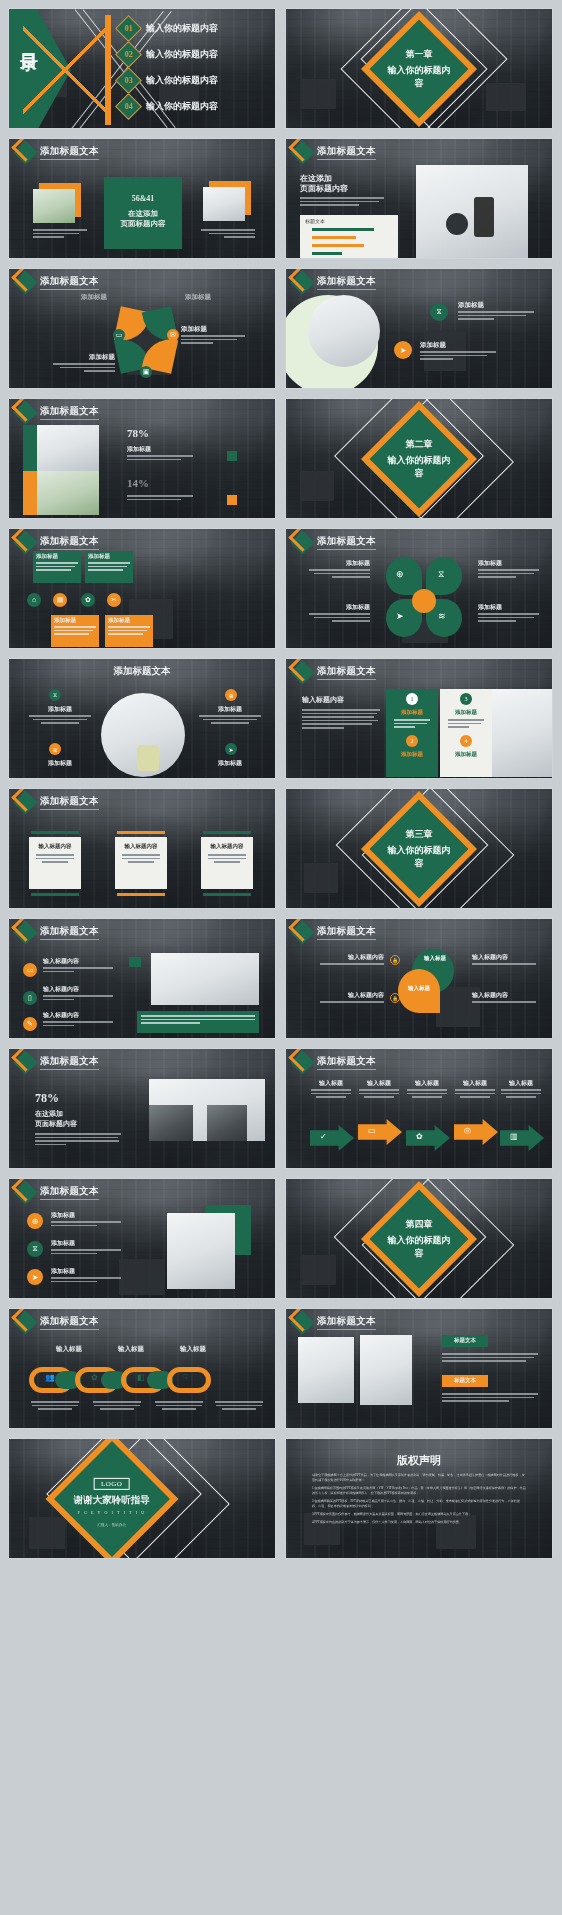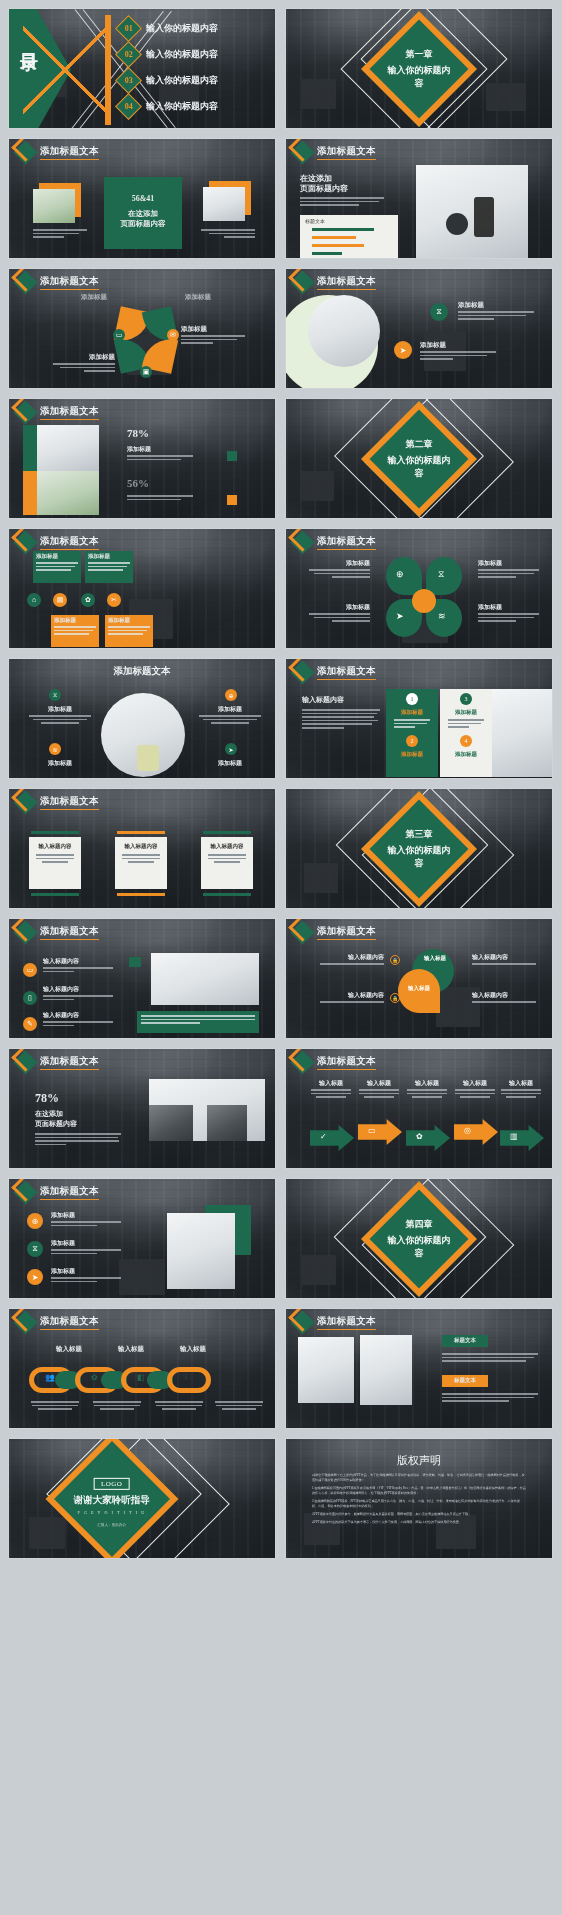--- a/index.html
+++ b/index.html
@@ -118,21 +118,21 @@
   .t.h{ font-weight:bold; }
   .bar{ position:absolute; }
   .fakelines{ position:absolute; display:flex; flex-direction:column; gap:2px; }
   .fakelines i{ display:block; height:1.6px; background:rgba(200,206,211,.62); }
   .fakelines.dark i{ background:rgba(230,234,237,.75); }
 
   
   .logo{ border:1.2px solid #fff; color:#fff; font-size:7px; padding:1px 6px; letter-spacing:.5px;}
   
   .cp-title{ position:absolute; top:14px; left:0; right:0; text-align:center; color:#f1f4f5;
-    font-size:11px; font-weight:normal; z-index:6;}
+    font-size:11px; font-weight:bold; z-index:6;}
   .cp-body{ position:absolute; top:34px; left:26px; right:26px; z-index:6; }
   .cp-body p{ color:#cdd3d8; font-size:3.1px; line-height:5px; margin-bottom:3px; }
 </style>
 </head>
 <body>
 
 <div class="sheet">
 
   <div class="row">
 
@@ -316,21 +316,21 @@
       <div class="photo w" style="left:28px;top:26px;width:62px;height:46px;"></div>
       <div class="ocard" style="left:14px;top:72px;width:22px;height:44px;"></div>
       <div class="photo g" style="left:28px;top:72px;width:62px;height:44px;"></div>
       <div class="t h" style="left:118px;top:28px;font-size:11px;">78%</div>
       <div class="t h" style="left:118px;top:46px;font-size:6px;">添加标题</div>
       <div class="fakelines" style="left:118px;top:56px;width:66px;">
           <i style="width:100%"></i>
           <i style="width:82%"></i>
         </div>
       <div class="bar" style="left:218px;top:52px;width:10px;height:10px;background:#1e6a4e;"></div>
-      <div class="t h" style="left:118px;top:78px;font-size:11px;opacity:.55;">56%</div>
+      <div class="t h" style="left:118px;top:78px;font-size:11px;opacity:.55;">14%</div>
       <div class="fakelines" style="left:118px;top:96px;width:66px;">
           <i style="width:100%"></i>
           <i style="width:82%"></i>
         </div>
       <div class="bar" style="left:218px;top:96px;width:10px;height:10px;background:#ef8f24;"></div>
     </div>
 
     <div class="slide">
       <div class="bg"></div>
       <div class="mon" style="left:14px;top:72px;width:34px;height:30px;"></div>

